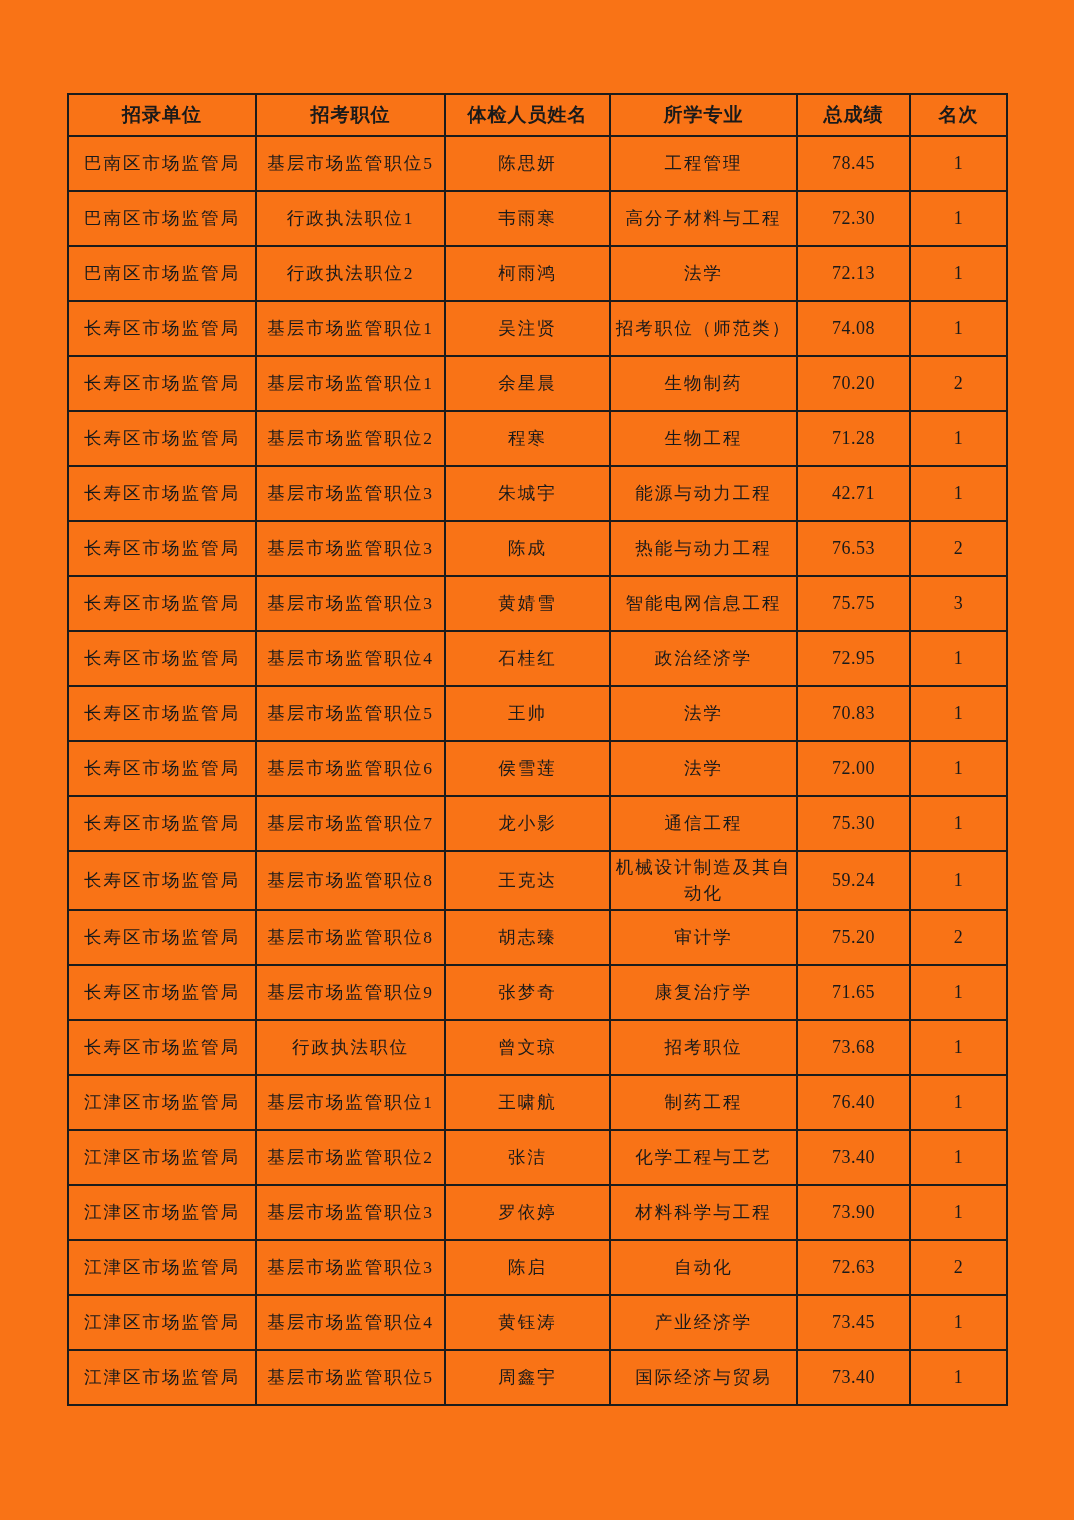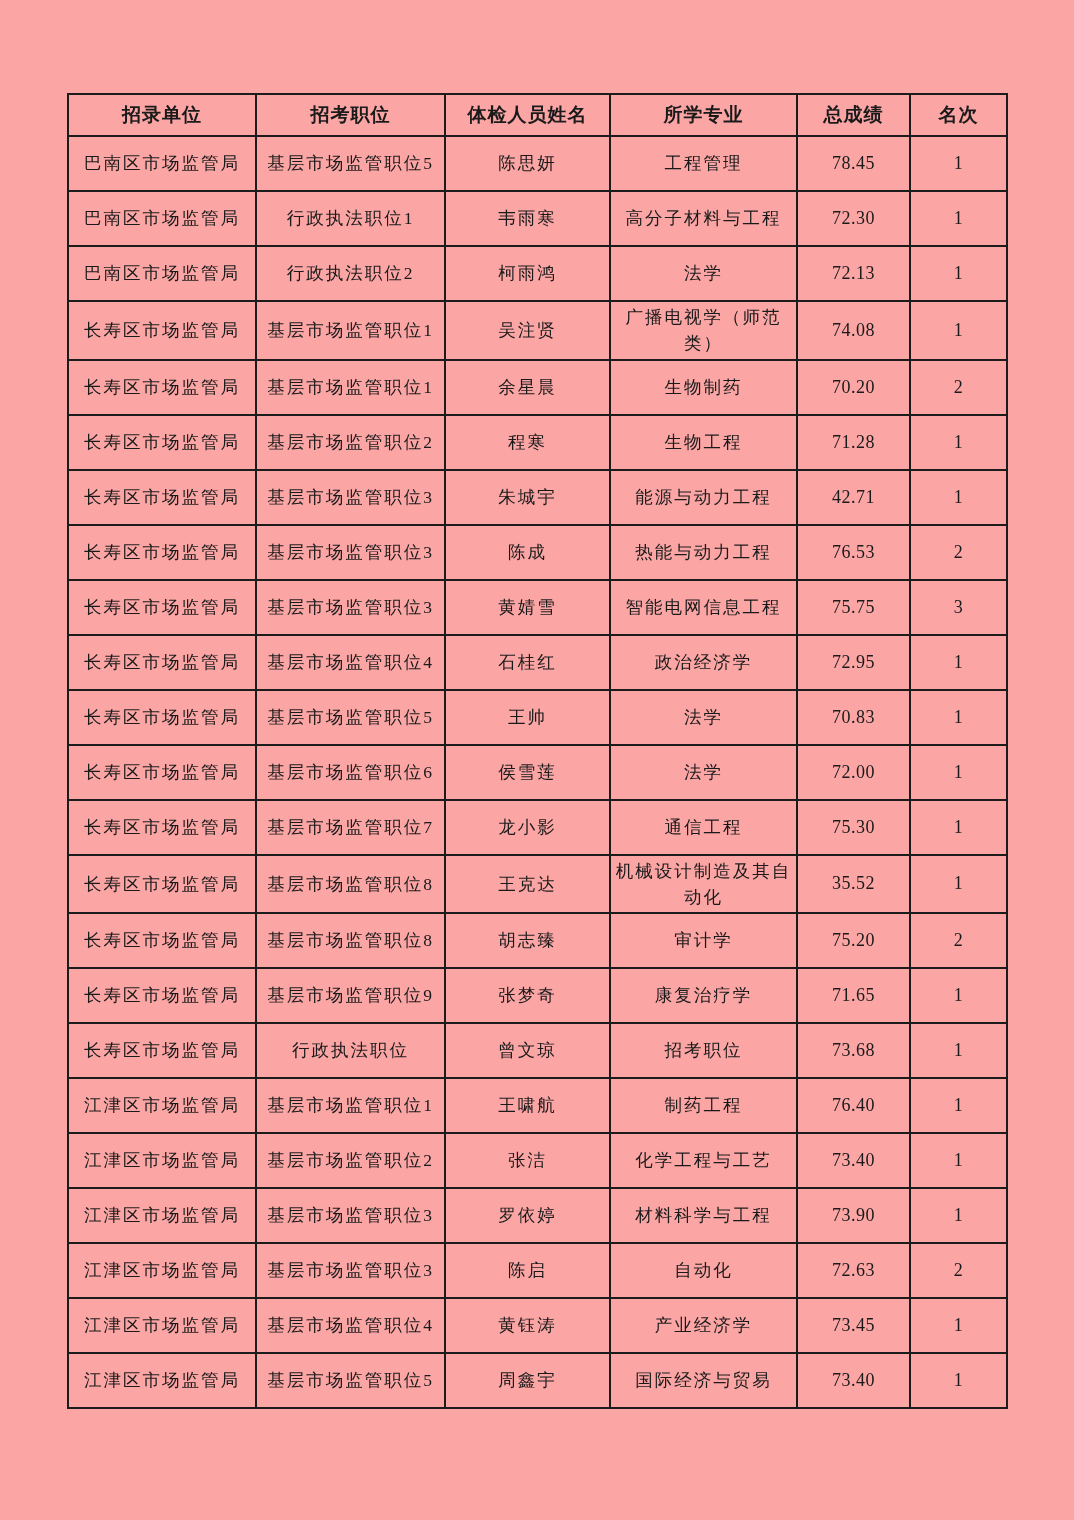--- a/index.html
+++ b/index.html
@@ -6,21 +6,21 @@
     margin: 0;
     padding: 0;
     background: #ffffff;
     font-family: "Liberation Serif", "DejaVu Serif", serif;
     color: #1a1a1a;
   }
   .page {
     position: relative;
     width: 1074px;
     height: 1520px;
-    background: #fca5a5;
+    background: #f97316;
     overflow: hidden;
   }
   table.results {
     position: absolute;
     left: 67px;
     top: 93px;
     width: 939px;
     border-collapse: collapse;
     table-layout: fixed;
     border: 2px solid #1c1c1c;
@@ -112,21 +112,21 @@
           <td>行政执法职位2</td>
           <td>柯雨鸿</td>
           <td>法学</td>
           <td class="num">72.13</td>
           <td class="num">1</td>
         </tr>
         <tr class="data-row">
           <td>长寿区市场监管局</td>
           <td>基层市场监管职位1</td>
           <td>吴注贤</td>
-          <td>广播电视学（师范类）</td>
+          <td>招考职位（师范类）</td>
           <td class="num">74.08</td>
           <td class="num">1</td>
         </tr>
         <tr class="data-row">
           <td>长寿区市场监管局</td>
           <td>基层市场监管职位1</td>
           <td>余星晨</td>
           <td>生物制药</td>
           <td class="num">70.20</td>
           <td class="num">2</td>
@@ -193,21 +193,21 @@
           <td>龙小影</td>
           <td>通信工程</td>
           <td class="num">75.30</td>
           <td class="num">1</td>
         </tr>
         <tr class="data-row">
           <td>长寿区市场监管局</td>
           <td>基层市场监管职位8</td>
           <td>王克达</td>
           <td>机械设计制造及其自动化</td>
-          <td class="num">35.52</td>
+          <td class="num">59.24</td>
           <td class="num">1</td>
         </tr>
         <tr class="data-row">
           <td>长寿区市场监管局</td>
           <td>基层市场监管职位8</td>
           <td>胡志臻</td>
           <td>审计学</td>
           <td class="num">75.20</td>
           <td class="num">2</td>
         </tr>

